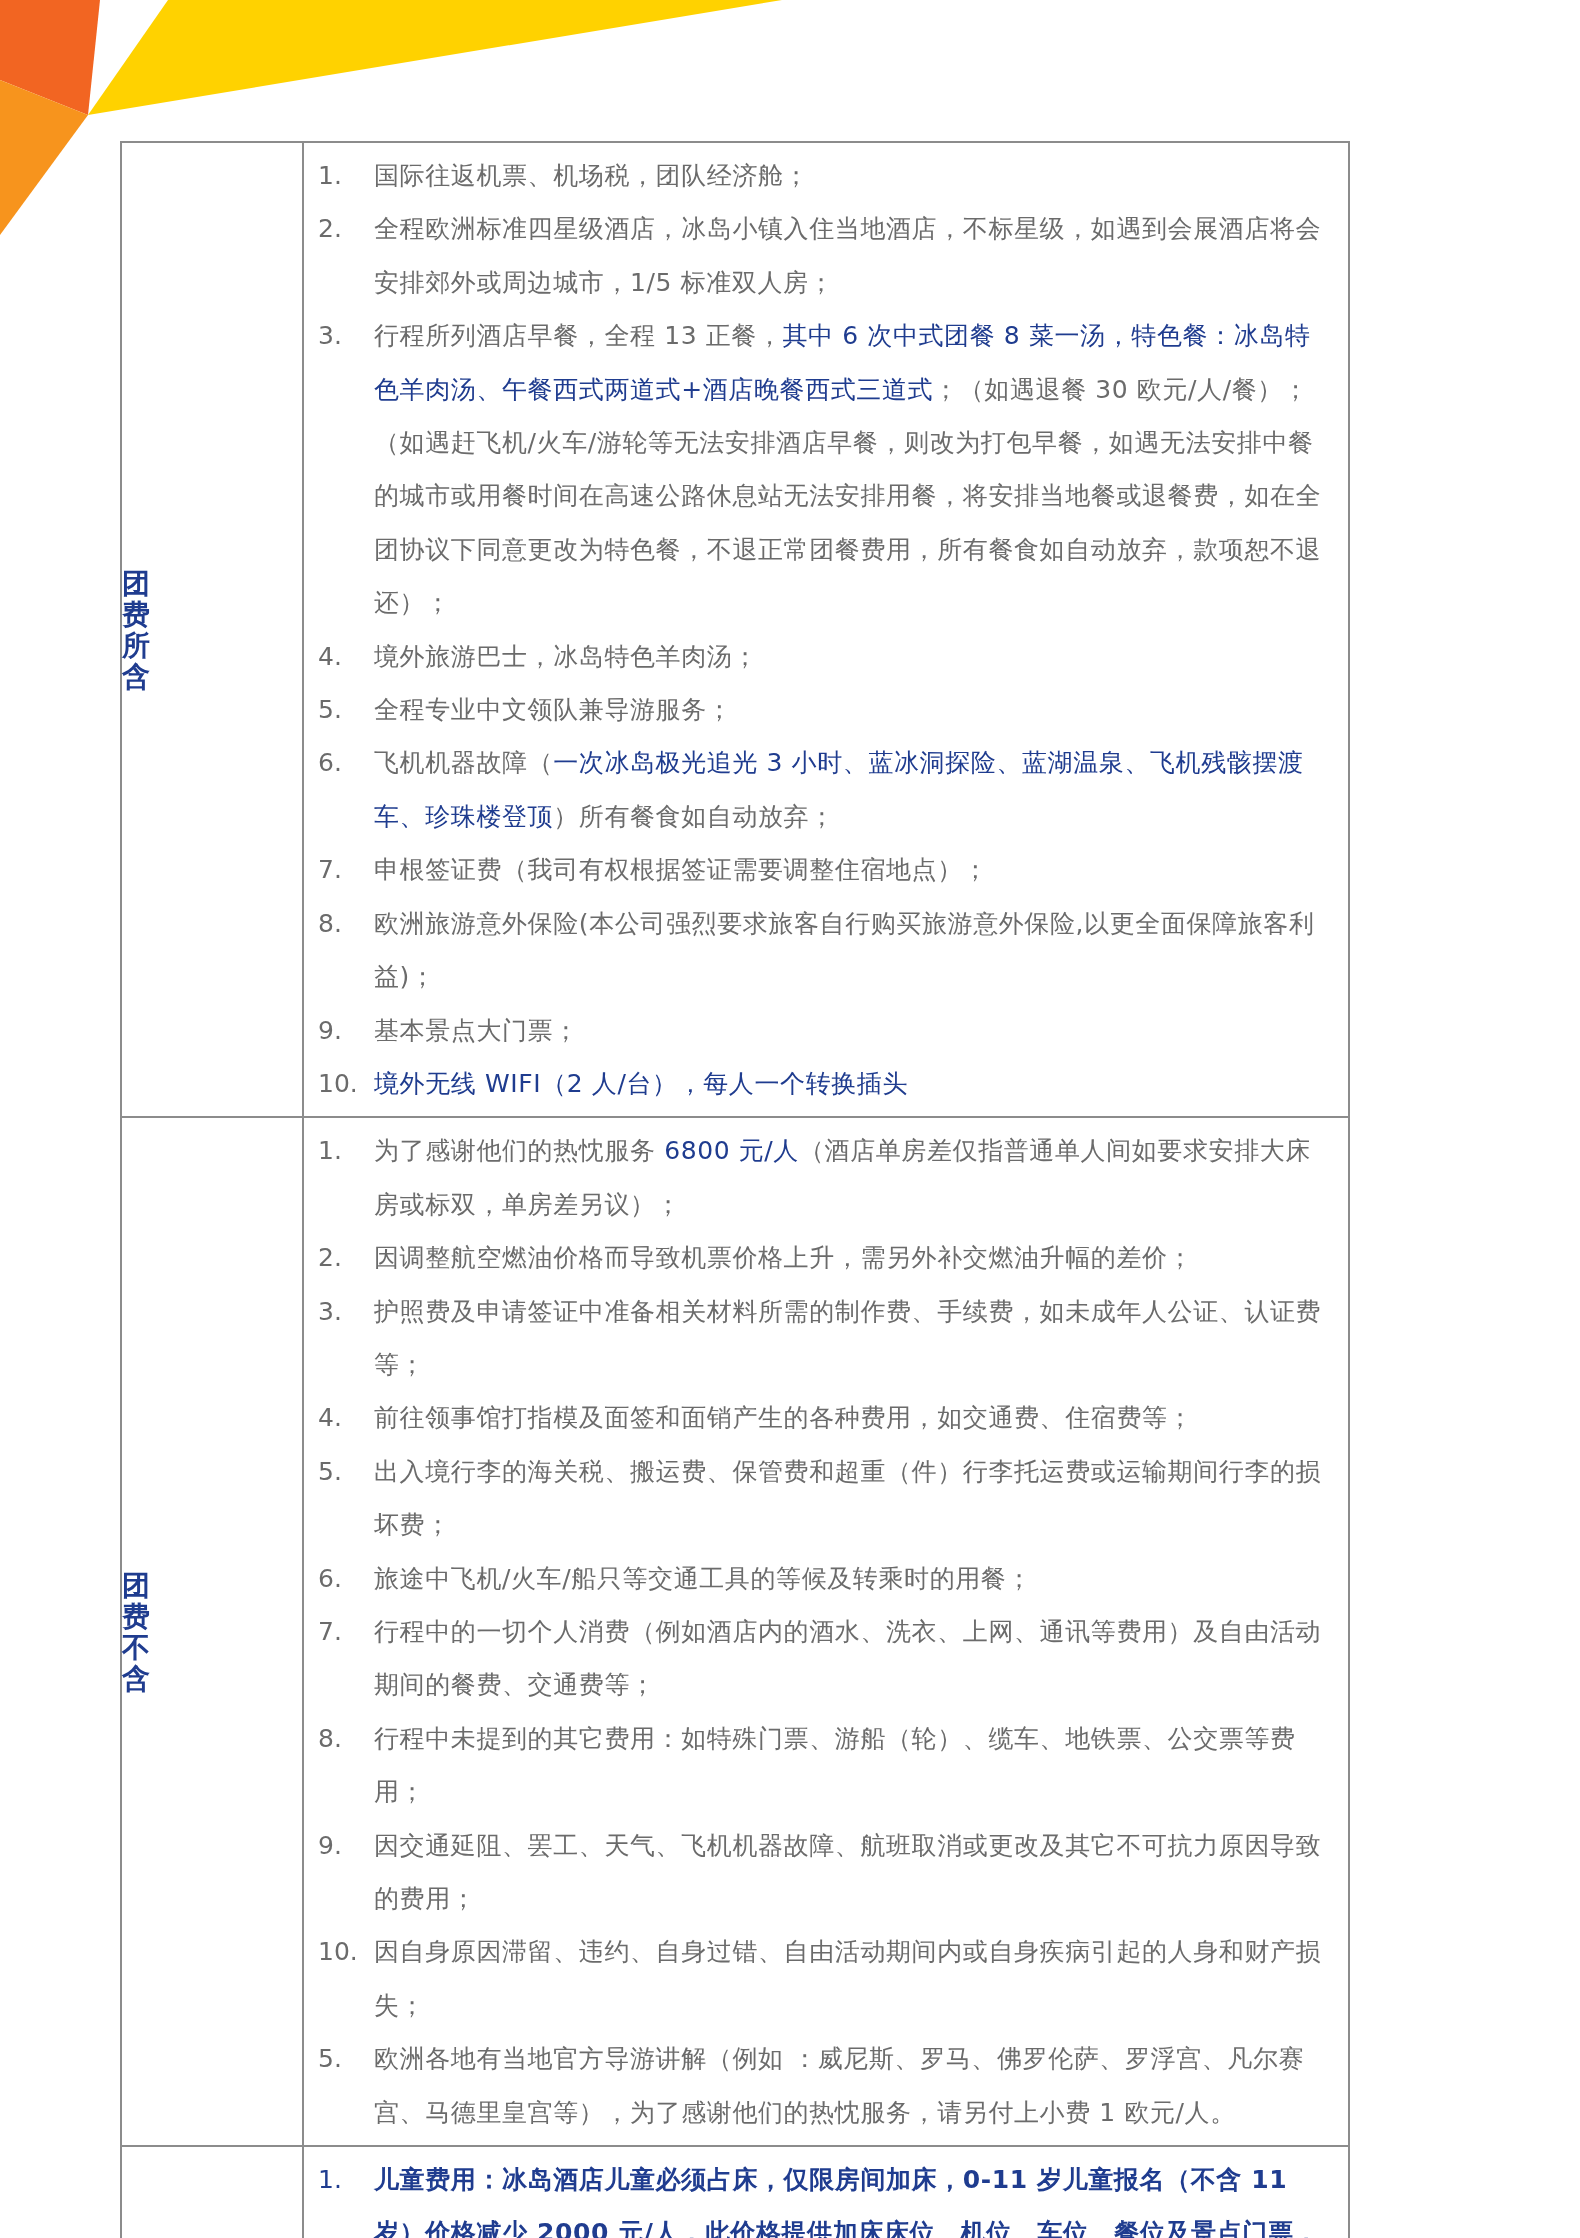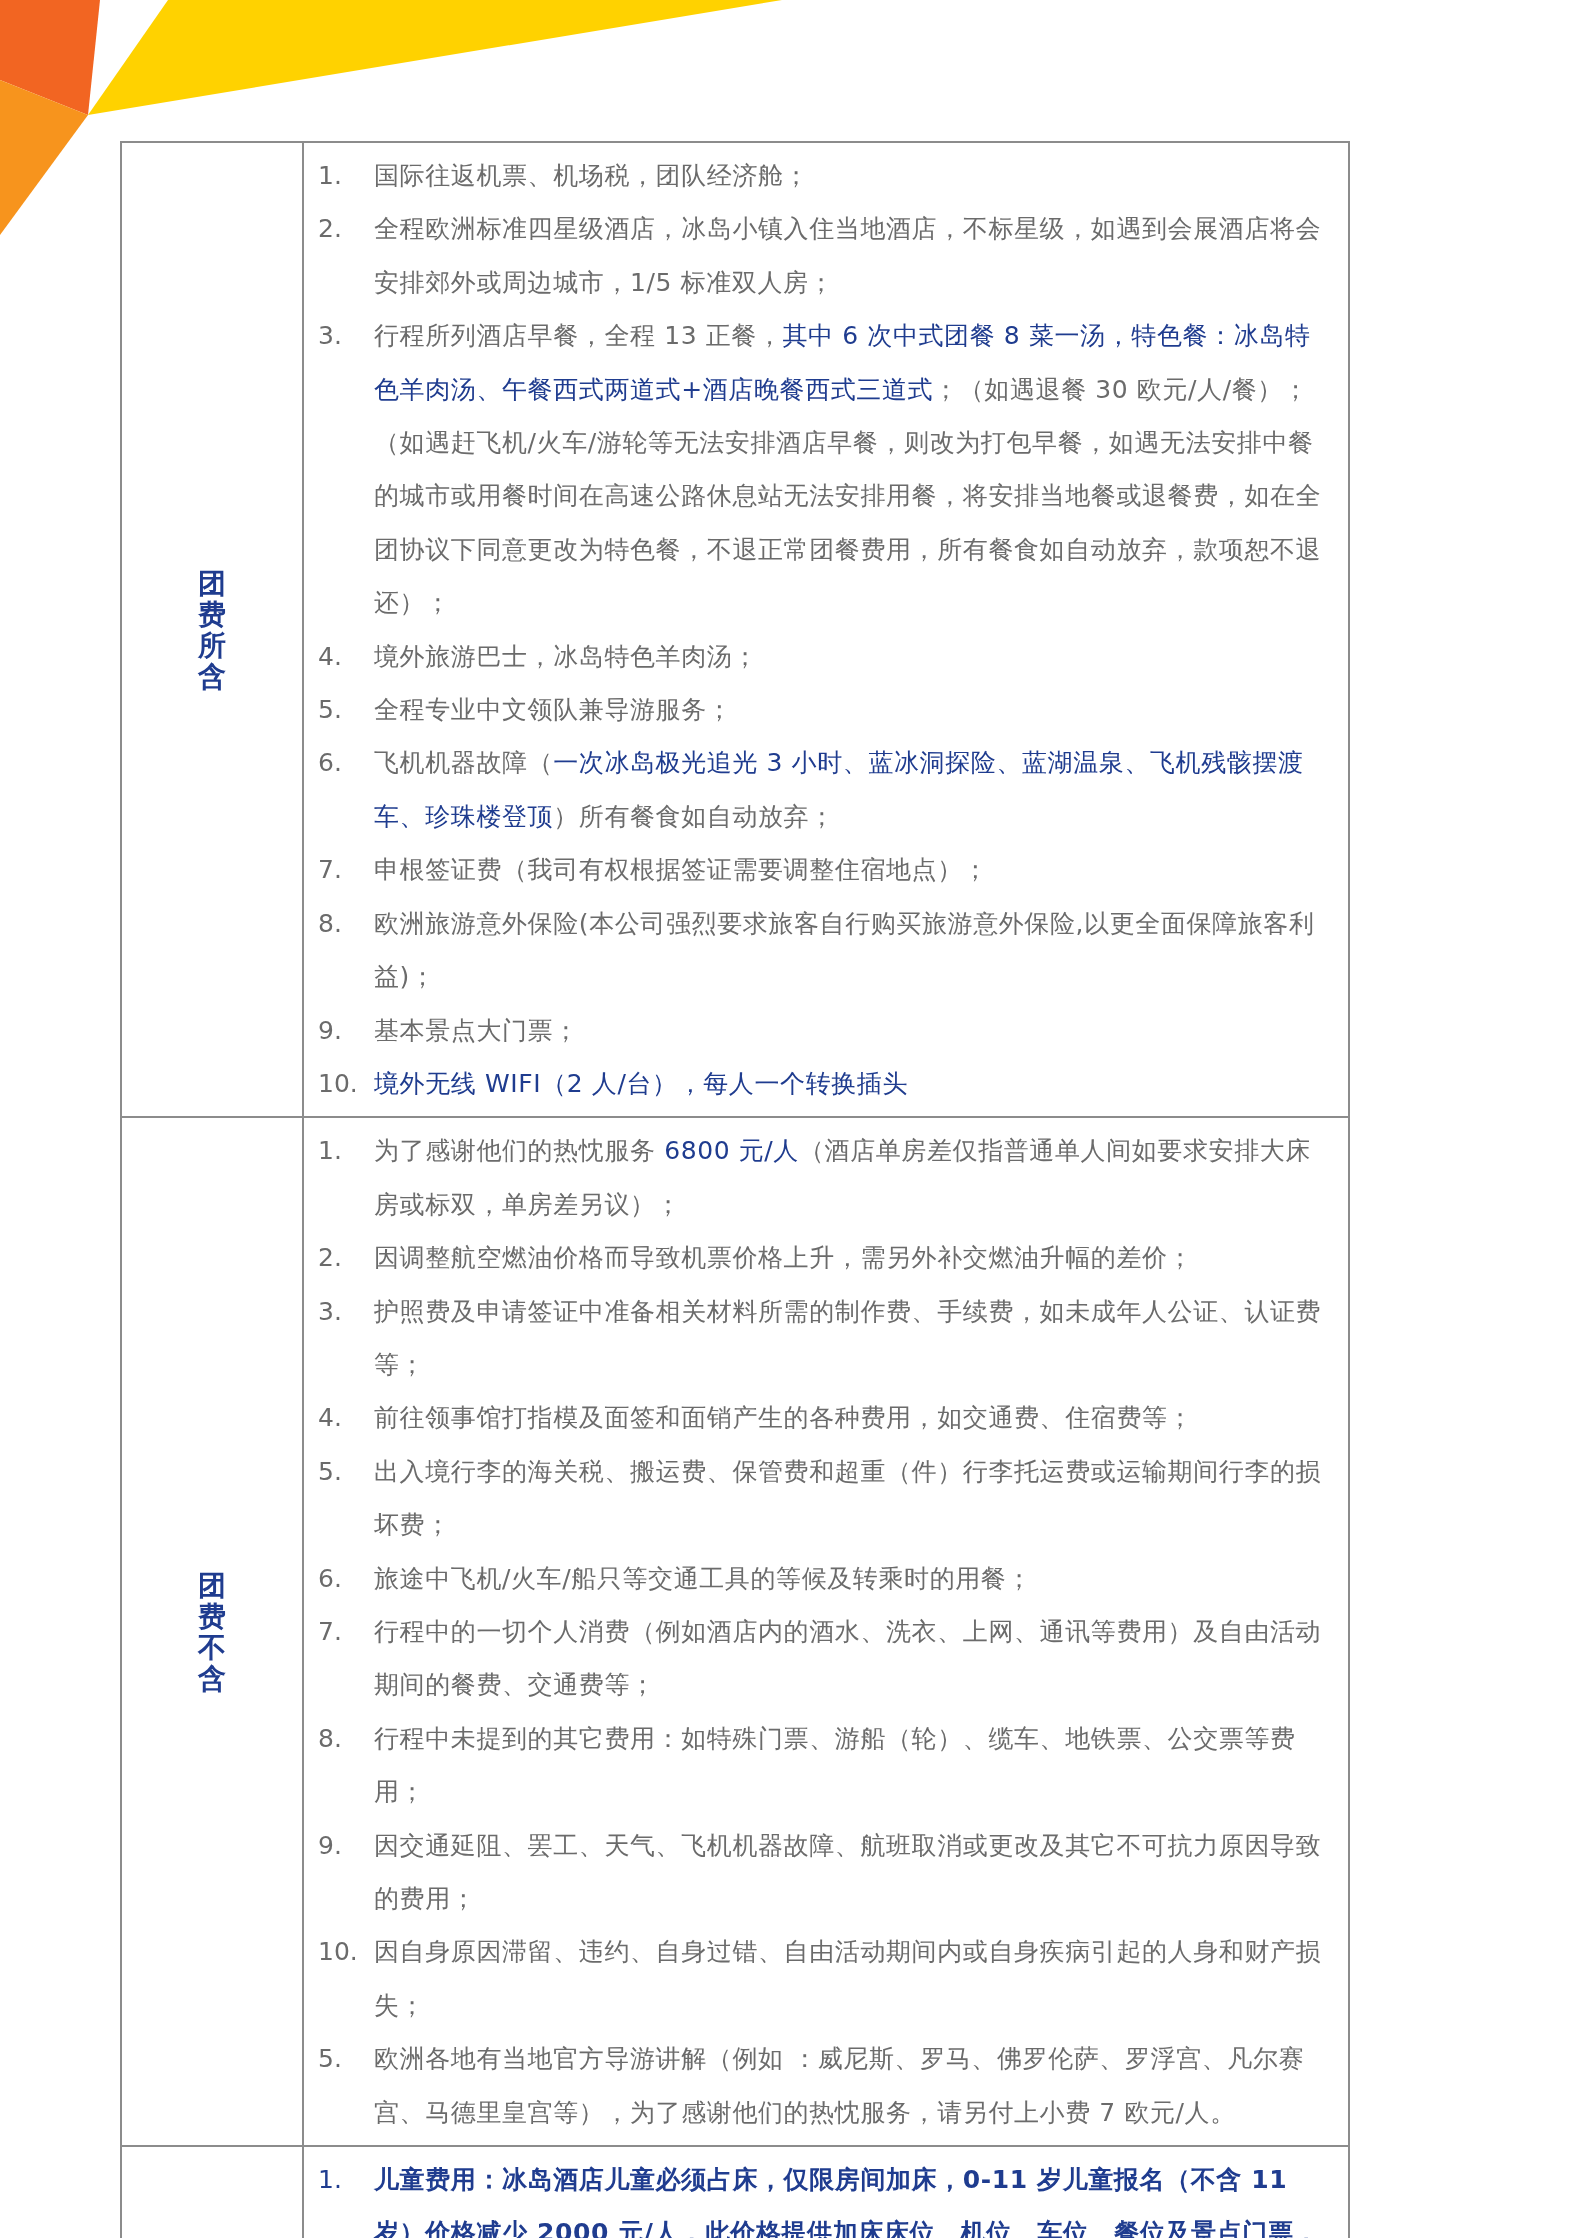--- a/index.html
+++ b/index.html
@@ -4,21 +4,21 @@
 <style>
   html, body { margin: 0; padding: 0; background: #ffffff; }
   body { width: 1580px; height: 2238px; position: relative; overflow: hidden;
          font-family: "DejaVu Sans", "Liberation Sans", sans-serif; }
   .corner { position: absolute; left: 0; top: 0; width: 800px; height: 260px; }
   .fee-table { position: absolute; left: 120px; top: 141px; width: 1228px;
                border-collapse: collapse; table-layout: fixed; }
   .fee-table td { border: 2px solid #8c8c8c; padding: 0; vertical-align: top; }
   .fee-table col.c1 { width: 182px; }
   .fee-table col.c2 { width: 1046px; }
-  .label-cell { vertical-align: middle !important; text-align: center; }
+  .label-cell { vertical-align: middle !important; }
   .label { display: inline-block; width: 30px; font-size: 28px; line-height: 31px;
            font-weight: bold; color: #1f3c8f; word-break: break-all; }
   .items { list-style: none; margin: 0; padding: 6px 14px 6px 0; }
   .item { display: flex; font-size: 25px; line-height: 53.4px; color: #6b6b6b; }
   .num { width: 70px; flex: 0 0 70px; padding-left: 14px; box-sizing: border-box; color: #6b6b6b; }
   .num.blue { color: #1f3c8f; }
   .txt { flex: 1; letter-spacing: 0.6px; }
   .hl { color: #1f3c8f; }
   .bold { font-weight: bold; }
   .r1 td { height: 852px; }
@@ -130,21 +130,21 @@
             <li class="item">
               <span class="num">9.</span>
               <span class="txt"><span>因交通延阻、罢工、天气、飞机机器故障、航班取消或更改及其它不可抗力原因导致的费用；</span></span>
             </li>
             <li class="item">
               <span class="num">10.</span>
               <span class="txt"><span>因自身原因滞留、违约、自身过错、自由活动期间内或自身疾病引起的人身和财产损失；</span></span>
             </li>
             <li class="item">
               <span class="num">5.</span>
-              <span class="txt"><span>欧洲各地有当地官方导游讲解（例如 ：威尼斯、罗马、佛罗伦萨、罗浮宫、凡尔赛宫、马德里皇宫等），为了感谢他们的热忱服务，请另付上小费 7 欧元/人。</span></span>
+              <span class="txt"><span>欧洲各地有当地官方导游讲解（例如 ：威尼斯、罗马、佛罗伦萨、罗浮宫、凡尔赛宫、马德里皇宫等），为了感谢他们的热忱服务，请另付上小费 1 欧元/人。</span></span>
             </li>
           </ol>
       </td>
     </tr>
     <tr class="r3">
       <td class="label-cell">
         
       </td>
       <td>
         <ol class="items">

